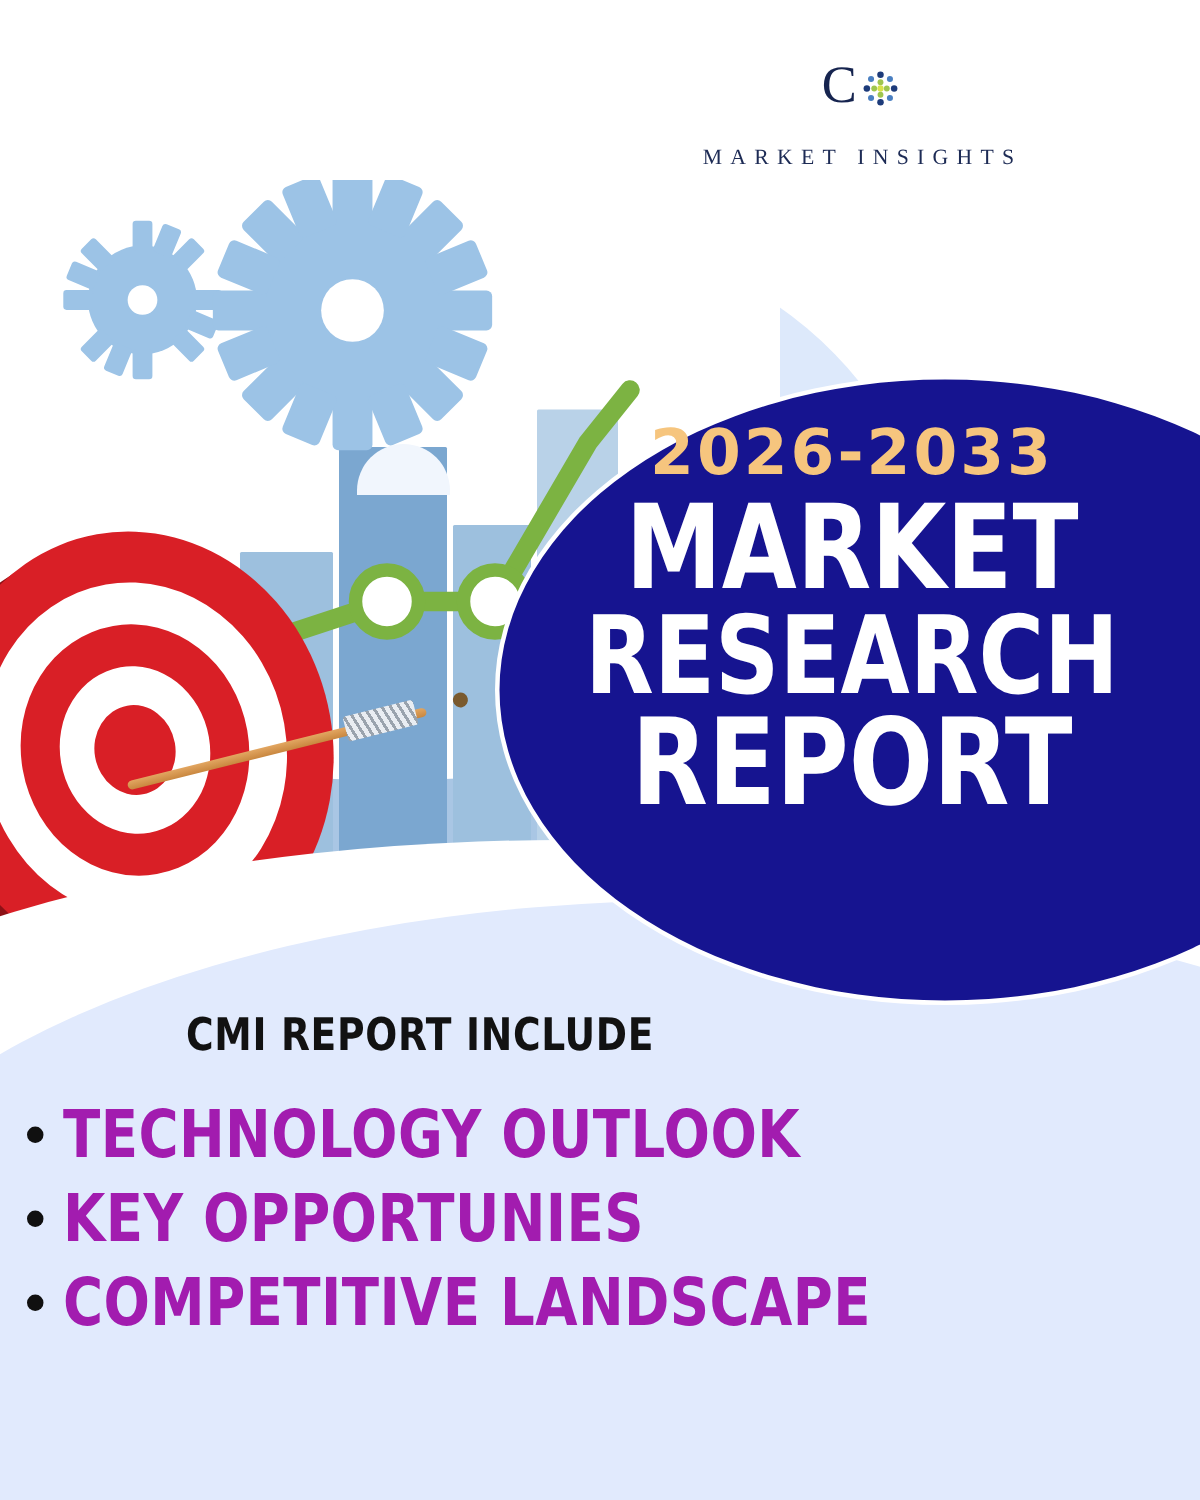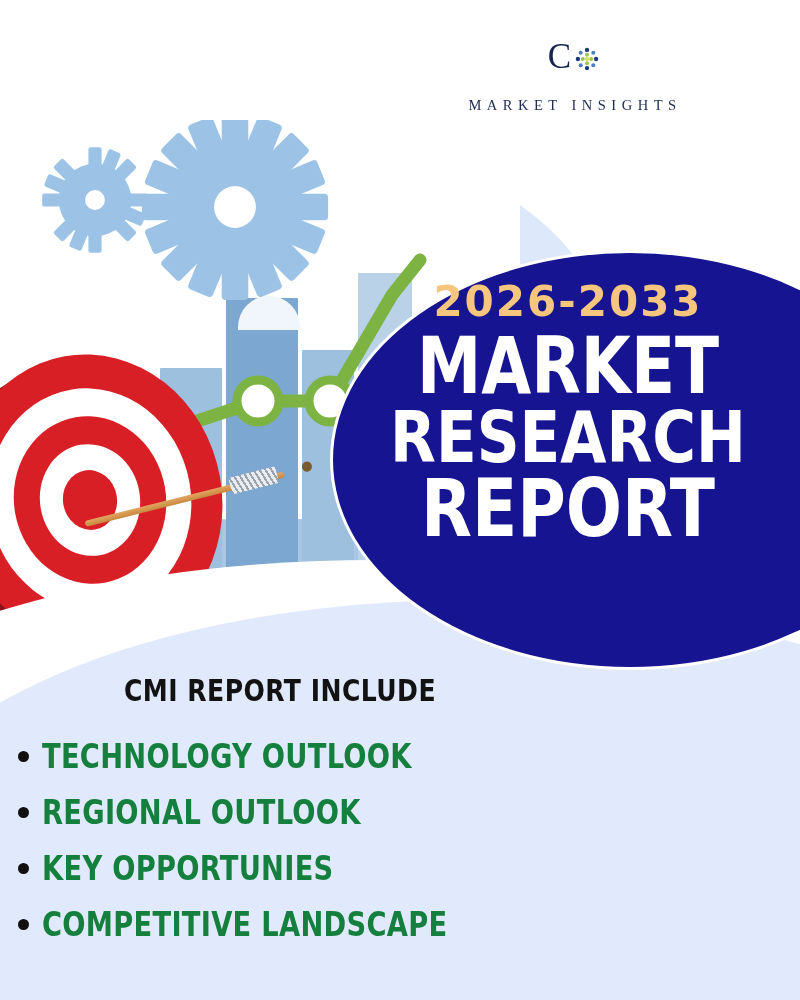--- a/index.html
+++ b/index.html
@@ -261,22 +261,22 @@
     margin: 0;
     padding: 0;
     list-style: none;
   }
   .bullets li {
     display: flex;
     align-items: center;
     height: 56px;
     font-family: "DejaVu Sans Condensed", "Liberation Sans Narrow", "Liberation Sans", sans-serif;
     font-weight: bold;
-    font-size: 33px;
-    color: #15803d;
+    font-size: 44px;
+    color: #a21caf;
     letter-spacing: 0.3px;
   }
   .bullets .dot {
     width: 11px; height: 11px;
     background: #101010;
     border-radius: 50%;
     margin-right: 13px;
     flex: 0 0 auto;
   }
   .bullets .txt {
@@ -436,24 +436,20 @@
   </div>
 
   <div class="include-head">CMI REPORT INCLUDE</div>
   <ul class="bullets" id="bullet-list">
       <li>
         <span class="dot"></span>
         <span class="txt">TECHNOLOGY OUTLOOK</span>
       </li>
       <li>
         <span class="dot"></span>
-        <span class="txt">REGIONAL OUTLOOK</span>
-      </li>
-      <li>
-        <span class="dot"></span>
         <span class="txt">KEY OPPORTUNIES</span>
       </li>
       <li>
         <span class="dot"></span>
         <span class="txt">COMPETITIVE LANDSCAPE</span>
       </li>
     </ul>
 
 </div>
 

